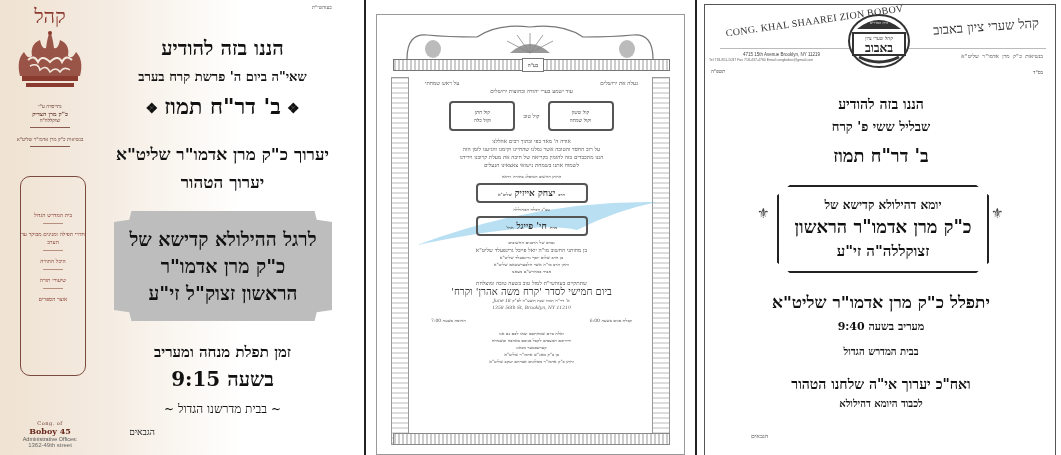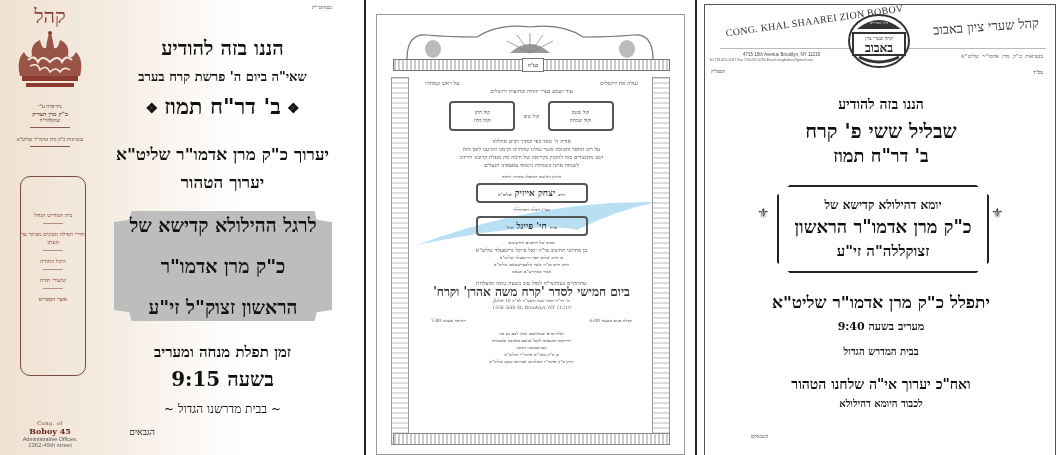--- a/index.html
+++ b/index.html
@@ -27,41 +27,41 @@
 
   .p1-main { position: absolute; left: 100px; top: 0; width: 245px; height: 455px; direction: rtl; text-align: center; }
   .corner-tag { position: absolute; top: 4px; font-size: 5px; color: #444; direction: rtl; }
   .p1-l1 { position: absolute; left: 0; width: 245px; top: 36px; font-size: 20px; font-weight: bold; }
   .p1-l2 { position: absolute; left: 0; width: 245px; top: 69px; font-size: 13px; font-weight: bold; }
   .p1-l3 { position: absolute; left: 0; width: 245px; top: 93px; font-size: 22px; font-weight: bold; }
   .p1-l3 .orn { font-size: 14px; vertical-align: middle; padding: 0 6px; }
   .p1-l4 { position: absolute; left: 0; width: 245px; top: 140px; font-size: 17px; font-weight: bold; line-height: 28px; }
   .p1-box { position: absolute; left: 14px; top: 211px; width: 218px; height: 110px; background: #bdbdbd;
             clip-path: polygon(8% 0, 92% 0, 93% 8%, 100% 10%, 100% 90%, 93% 92%, 92% 100%, 8% 100%, 7% 92%, 0 90%, 0 10%, 7% 8%);
-            display: flex; flex-direction: column; justify-content: center; align-items: center; gap: 14px; }
+            display: flex; flex-direction: column; justify-content: center; align-items: center; }
   .p1-box div { font-size: 19px; font-weight: bold; line-height: 27px; }
   .p1-l5 { position: absolute; left: 0; width: 245px; top: 343px; font-size: 15px; font-weight: bold; }
   .p1-l6 { position: absolute; left: 0; width: 245px; top: 367px; font-size: 20px; font-weight: bold; }
   .p1-l7 { position: absolute; left: 0; width: 245px; top: 402px; font-size: 12px; }
   .p1-sig { position: absolute; left: 12px; top: 427px; font-size: 9px; }
 
   
   .p2-outer { position: absolute; left: 364px; top: 0; width: 333px; height: 455px; border: 2px solid #222; border-top: none; border-bottom: none; background: #fff; }
   .p2-frame { position: absolute; left: 10px; top: 14px; width: 309px; height: 441px; border: 1px solid #999; }
   .p2-arch { position: absolute; left: 20px; top: 8px; width: 267px; height: 40px; }
   .p2-band { position: absolute; left: 16px; top: 44px; width: 277px; height: 12px; border: 1px solid #777;
              background: repeating-linear-gradient(90deg, #ccc 0 2px, #fff 2px 4px); }
   .p2-badge { position: absolute; left: 128px; top: -2px; width: 22px; height: 14px; background: #fff; border: 1px solid #777; font-size: 5px; text-align: center; line-height: 12px; direction: rtl; }
   .p2-col { position: absolute; top: 62px; width: 18px; height: 368px; border: 1px solid #999;
             background: repeating-linear-gradient(0deg, #ddd 0 2px, #fff 2px 5px); }
   .p2-col.l { left: 14px; } .p2-col.r { right: 14px; }
   .p2-body { position: absolute; left: 40px; top: 64px; width: 229px; direction: rtl; text-align: center; color: #333; }
   .tiny { font-size: 4.5px; line-height: 7px; color: #555; }
   .sm { font-size: 5.5px; line-height: 8px; color: #444; }
-  .md { font-size: 12px; line-height: 10px; color: #333; font-weight: bold; }
+  .md { font-size: 10px; line-height: 10px; color: #333; font-weight: normal; }
   .row2 { display: flex; justify-content: space-between; padding: 0 8px; }
   .pair { display: flex; justify-content: center; align-items: center; gap: 8px; margin: 6px 0; }
   .pbox { width: 66px; height: 30px; border: 2px solid #555; border-radius: 4px; display: flex; flex-direction: column; justify-content: center; font-size: 5px; line-height: 8px; }
   .namebox { width: 112px; height: 20px; margin: 3px auto; border: 2px solid #555; border-radius: 4px; font-size: 9px; line-height: 16px; }
   .namebox .s { font-size: 4.5px; }
   .p2-swoosh { position: absolute; left: 40px; top: 175px; width: 240px; height: 60px; pointer-events: none; }
   .p2-foot { position: absolute; left: 16px; top: 418px; width: 277px; height: 12px; border: 1px solid #888;
              background: repeating-linear-gradient(90deg, #ccc 0 2px, #fff 2px 4px); }
 
   
@@ -71,21 +71,21 @@
   .addr { position: absolute; left: 38px; top: 47px; font-family: "Liberation Sans", sans-serif; font-size: 4.5px; color: #444; }
   .phones { position: absolute; left: 4px; top: 53px; font-family: "Liberation Sans", sans-serif; font-size: 3.5px; color: #666; }
   .hline { position: absolute; left: 15px; top: 43px; width: 326px; border-top: 1px solid #bbb; }
   .logo { position: absolute; left: 142px; top: 8px; width: 64px; height: 56px; }
   .heb-name { position: absolute; right: 18px; top: 14px; font-size: 13px; color: #333; direction: rtl; transform: rotate(-4deg); }
   .nesius { position: absolute; right: 14px; top: 48px; font-size: 5.5px; color: #444; direction: rtl; font-family: "DejaVu Sans Mono", monospace; }
   .corner-l { position: absolute; left: 6px; top: 63px; font-size: 5px; color: #333; }
   .corner-r { position: absolute; right: 14px; top: 64px; font-size: 5px; color: #333; }
   .p3 .ln { position: absolute; left: 0; width: 352px; text-align: center; font-weight: bold; }
   .p3-l1 { top: 91px; font-size: 14px; }
-  .p3-l2 { top: 114px; font-size: 20px; }
+  .p3-l2 { top: 114px; font-size: 13px; }
   .p3-l3 { top: 140px; font-size: 18px; }
   .p3-box { position: absolute; left: 72px; top: 180px; width: 212px; height: 88px; border: 2.5px solid #222;
             clip-path: polygon(6% 0, 94% 0, 100% 12%, 100% 88%, 94% 100%, 6% 100%, 0 88%, 0 12%);
             background: #fff; display: flex; flex-direction: column; justify-content: center; align-items: center; }
   .p3-box .a { font-size: 12px; font-weight: bold; line-height: 18px; }
   .p3-box .b { font-size: 18px; font-weight: bold; line-height: 26px; }
   .p3-box .c { font-size: 15px; font-weight: bold; line-height: 22px; }
   .p3-orn { position: absolute; top: 200px; font-size: 14px; color: #444; }
   .p3-l4 { top: 287px; font-size: 17px; }
   .p3-l5 { top: 315px; font-size: 11px; }

